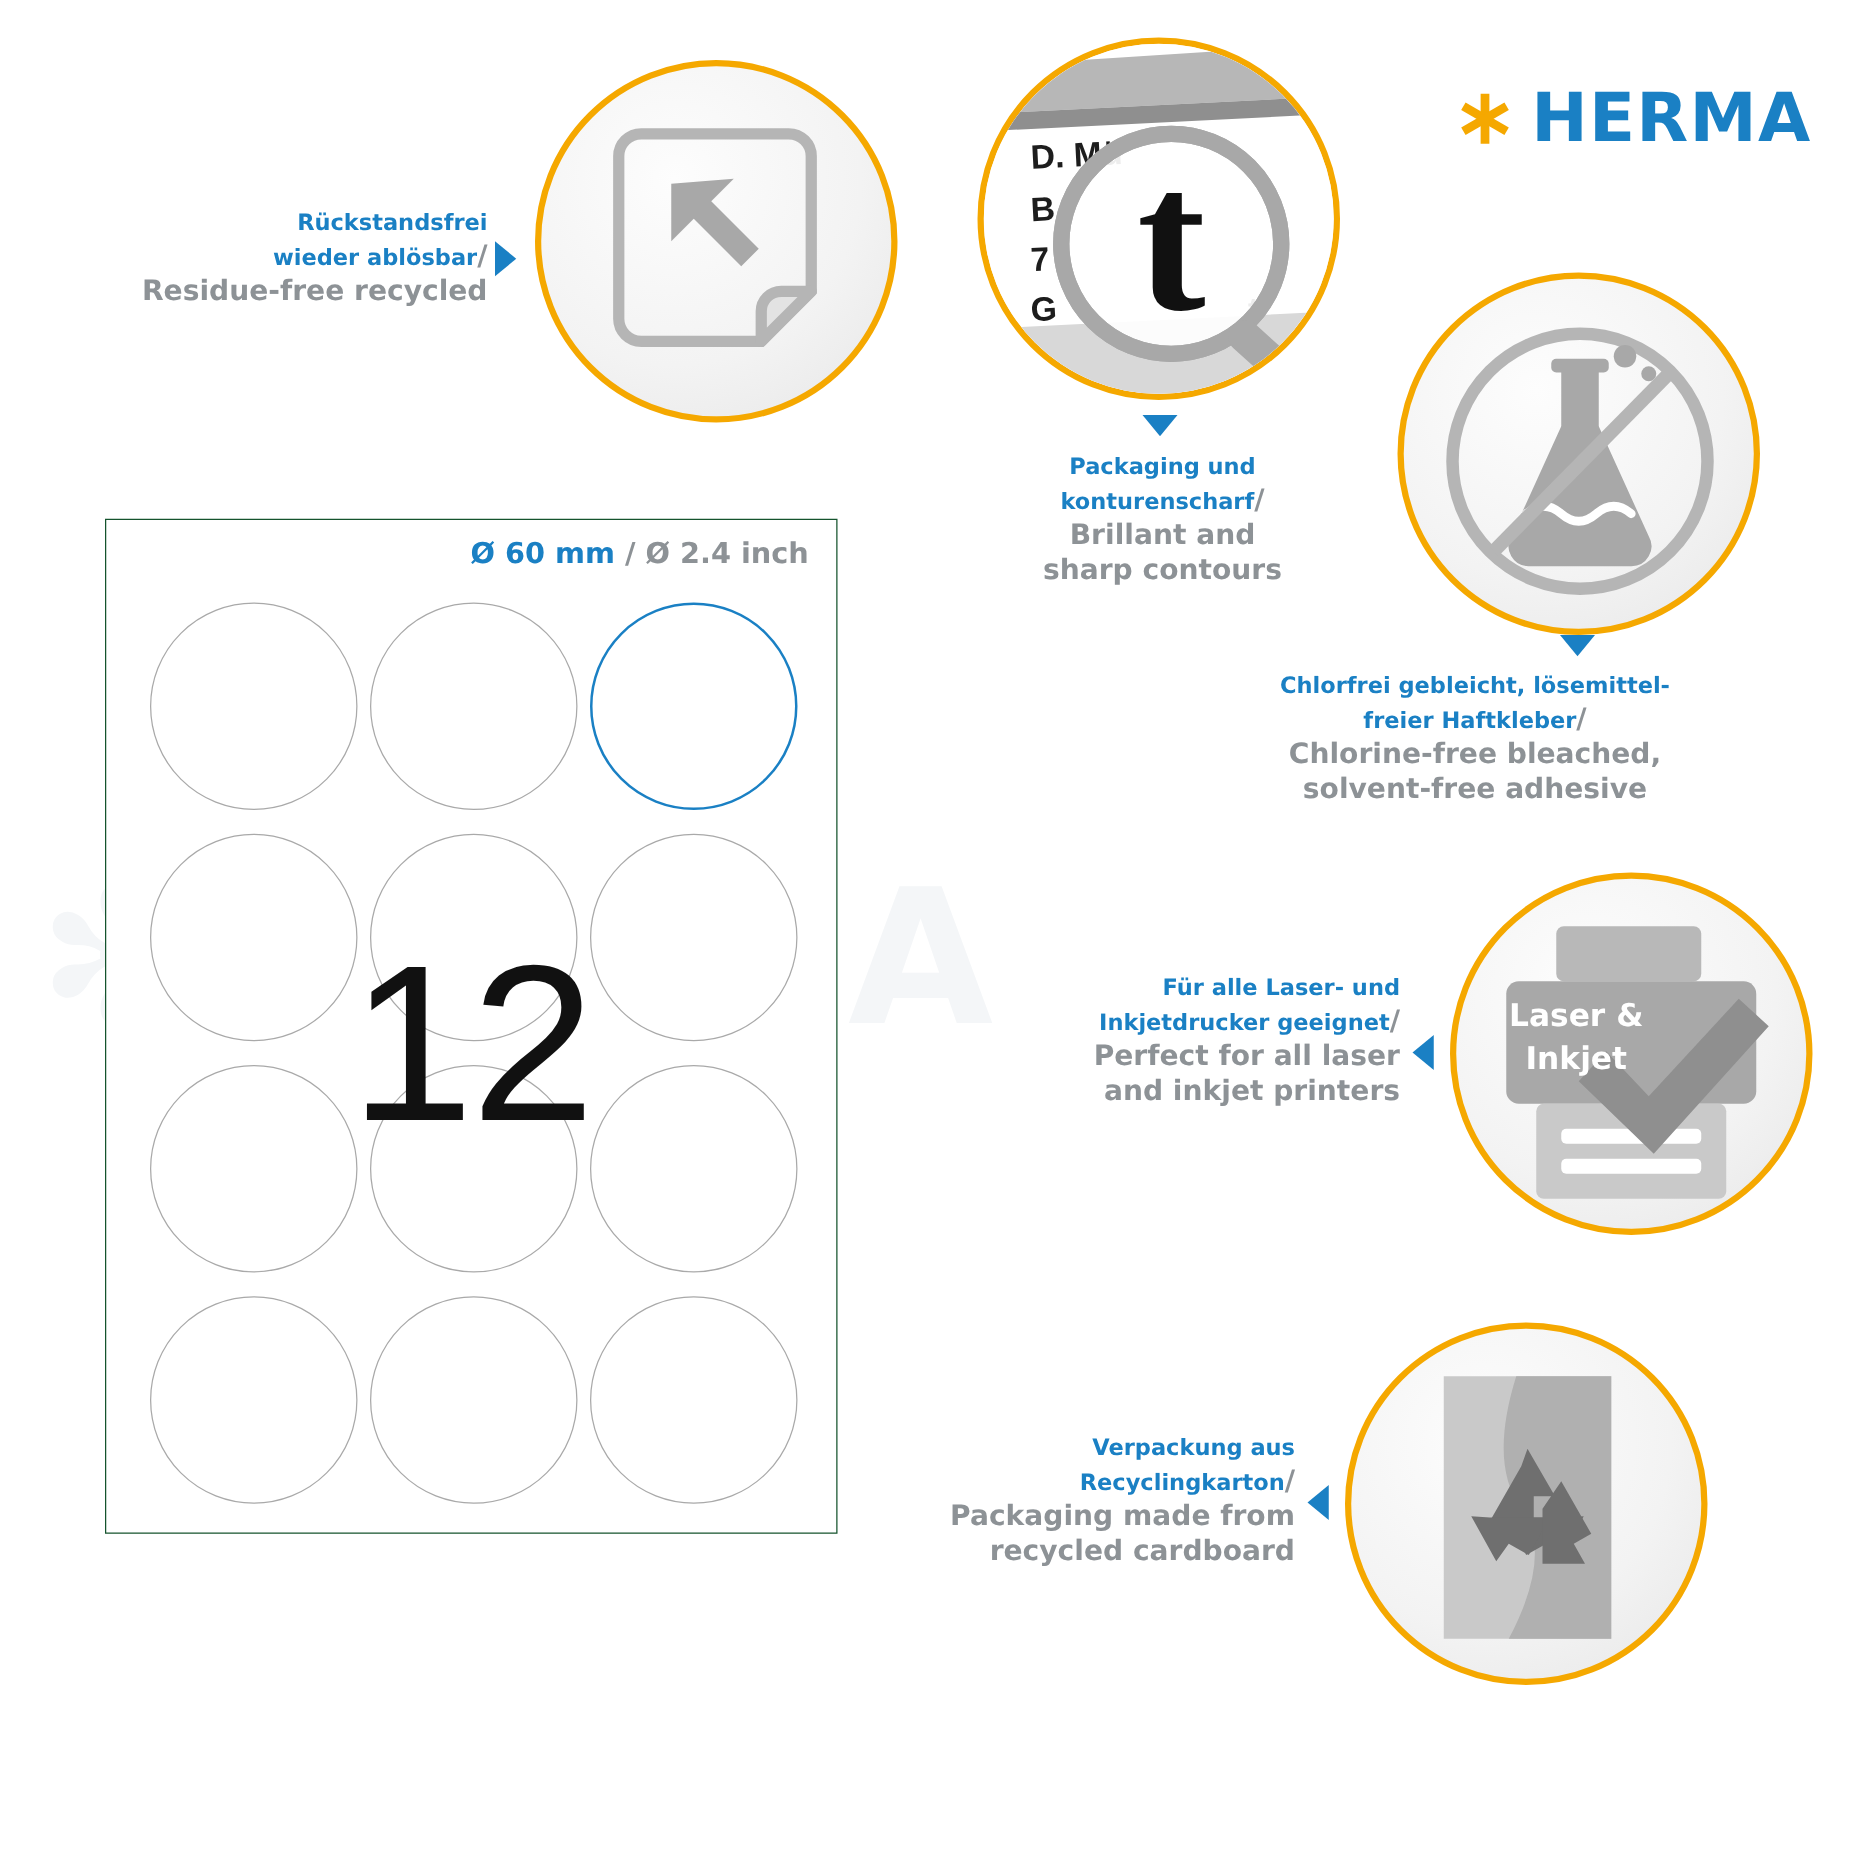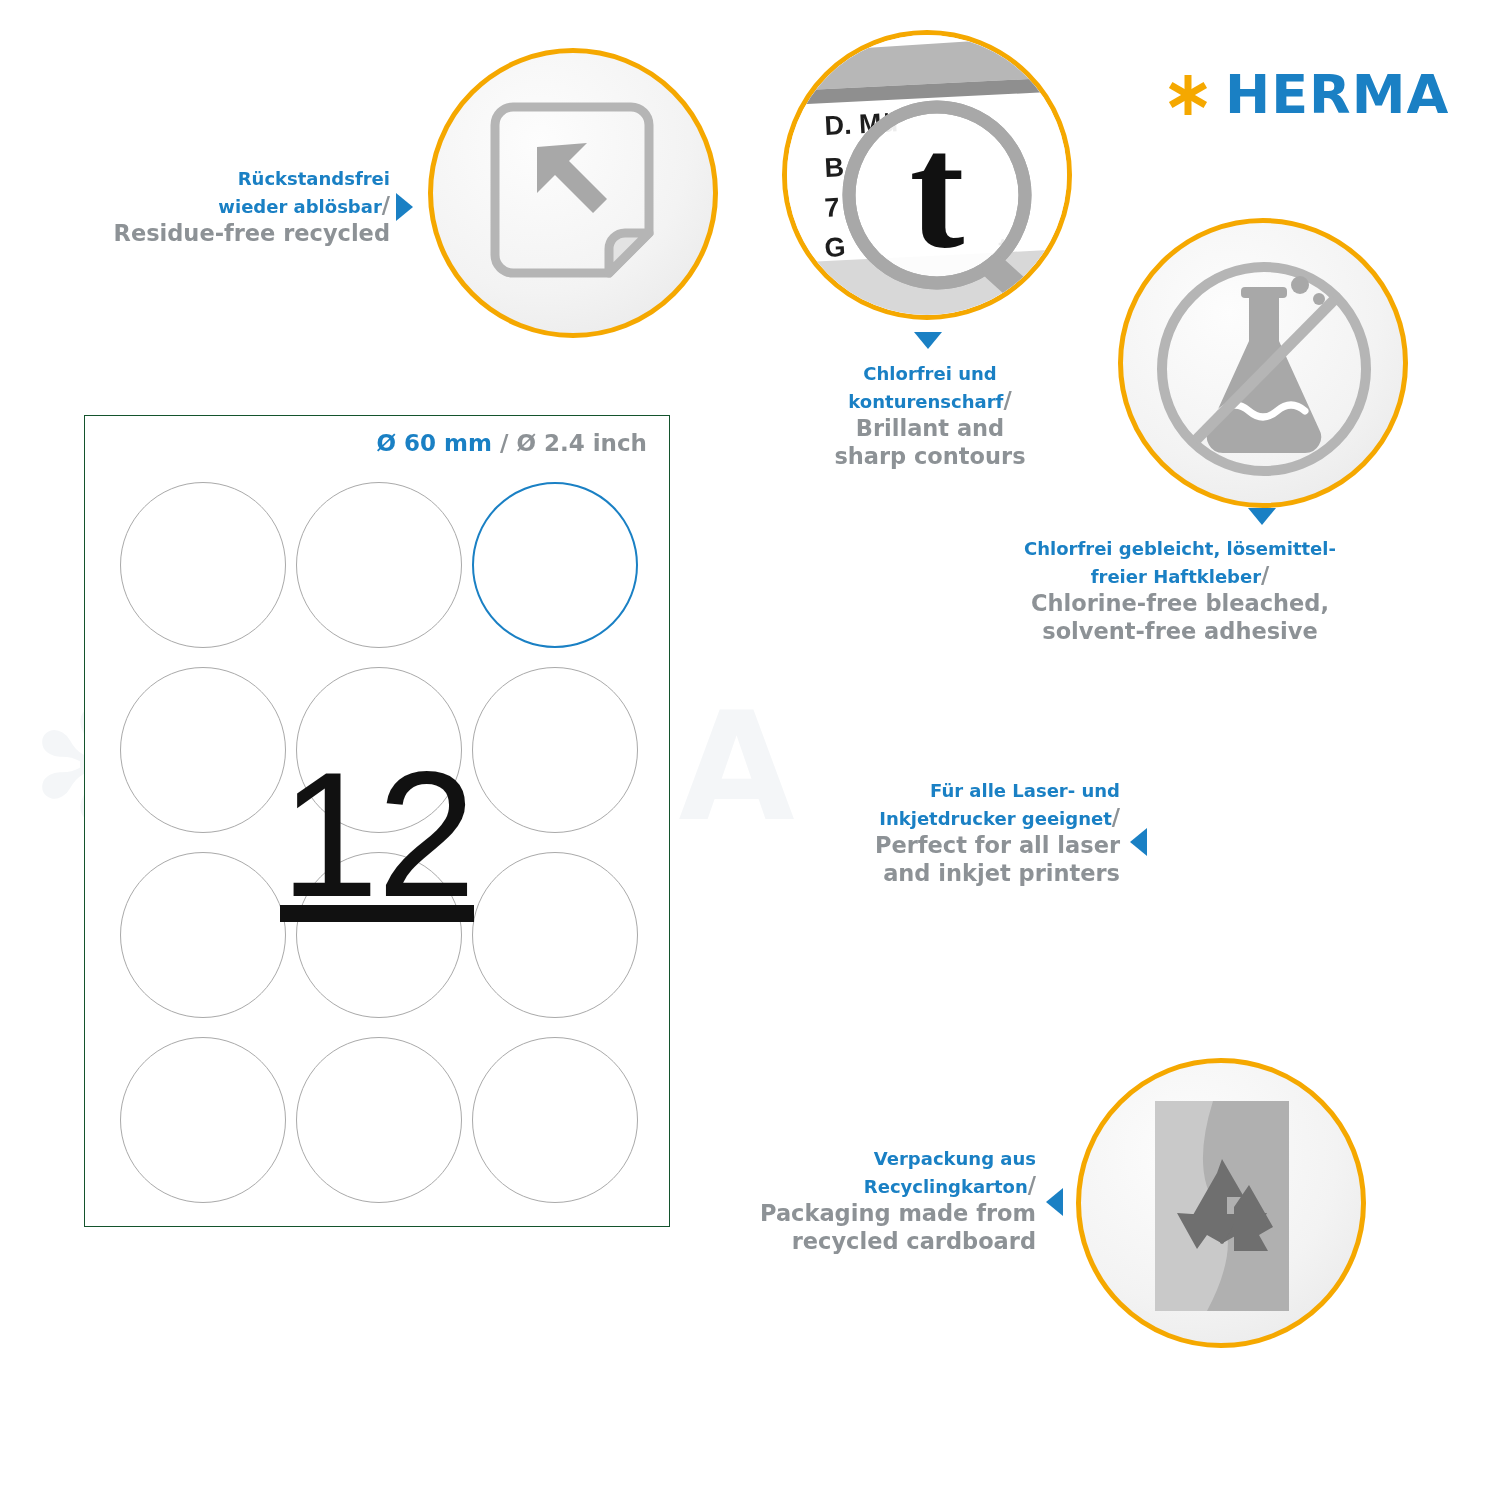--- a/index.html
+++ b/index.html
@@ -114,21 +114,20 @@
     left: 0;
     right: 0;
     top: 330px;
     text-align: center;
     font-size: 178px;
     font-weight: 300;
     color: #111111;
     font-family: "Liberation Sans", sans-serif;
     line-height: 1;
     letter-spacing: -2px;
-    text-decoration: underline;
   }
 
   
   .bubble {
     position: absolute;
     border-radius: 50%;
     border: 5px solid #f5a800;
     background: radial-gradient(circle at 38% 32%, #fdfdfd 0%, #f3f3f3 58%, #e6e6e6 100%);
     box-sizing: border-box;
     overflow: hidden;
@@ -260,20 +259,32 @@
         <path d="M126 118 L86 206 a16 16 0 0 0 14 24 h82 a16 16 0 0 0 14 -24 L156 118 Z"></path>
         <rect x="118" y="64" width="46" height="11" rx="4"></rect>
       </g>
       <path d="M98 188 q14 -12 28 0 t28 0 t28 0" fill="none" stroke="#ffffff" stroke-width="7" stroke-linecap="round"></path>
       <circle cx="177" cy="62" r="9" fill="#a8a8a8"></circle>
       <circle cx="196" cy="76" r="6" fill="#a8a8a8"></circle>
       <line x1="72" y1="218" x2="212" y2="76" stroke="#b5b5b5" stroke-width="11"></line>
     </svg>
   </div>
 
+  <div class="bubble" style="left:1160px; top:698px; width:290px; height:290px;">
+    <svg width="282" height="282" viewBox="0 0 282 282">
+      <rect x="80" y="38" width="116" height="44" rx="6" fill="#b8b8b8"></rect>
+      <rect x="40" y="82" width="200" height="98" rx="10" fill="#a8a8a8"></rect>
+      <rect x="64" y="180" width="152" height="76" rx="6" fill="#c9c9c9"></rect>
+      <rect x="84" y="200" width="112" height="12" rx="4" fill="#ffffff"></rect>
+      <rect x="84" y="224" width="112" height="12" rx="4" fill="#ffffff"></rect>
+      <path d="M120 138 l34 36 72 -78 24 22 -92 102 -60 -58 z" fill="#8f8f8f"></path>
+      <text x="96" y="118" font-family="'DejaVu Sans', sans-serif" font-size="25" font-weight="bold" fill="#ffffff" text-anchor="middle">Laser &amp;</text>
+      <text x="96" y="152" font-family="'DejaVu Sans', sans-serif" font-size="25" font-weight="bold" fill="#ffffff" text-anchor="middle">Inkjet</text>
+    </svg>
+  </div>
 
   <div class="bubble" style="left:1076px; top:1058px; width:290px; height:290px;">
     <svg width="282" height="282" viewBox="0 0 282 282">
       <rect x="74" y="38" width="134" height="210" fill="#c9c9c9"></rect>
       <path d="M132 38 q-22 70 4 106 t-10 104 h82 V38 Z" fill="#b0b0b0"></path>
       <g fill="#6f6f6f">
         <path d="M141 96 l22 38 -17 0 0 18 -34 0 24 -42 z"></path>
         <path d="M186 150 l-20 36 -10 -14 -16 9 -17 -30 48 0 z" transform="rotate(0 160 160)"></path>
         <path d="M96 150 l20 36 10 -14 16 9 17 -30 -48 0 z"></path>
         <path d="M168 122 l24 42 -14 8 9 16 -34 0 0 -44 z"></path>
@@ -284,21 +295,21 @@
   <div class="callout txt-right" style="left:70px; top:168px; width:320px;">
     <div class="de">Rückstandsfrei</div>
     <div>
       <span class="de">wieder ablösbar</span><span class="en slash">/</span>
     </div>
     <div class="en">Residue-free recycled</div>
   </div>
   <div class="arrow arrow-right" style="left:396px; top:193px;"></div>
 
   <div class="callout" style="left:790px; top:363px; width:280px; text-align:center;">
-    <div class="de">Chlorfrei und</div>
+    <div class="de">Packaging und</div>
     <div>
       <span class="de">konturenscharf</span><span class="en slash">/</span>
     </div>
     <div class="en">Brillant and</div>
     <div class="en">sharp contours</div>
   </div>
   <div class="arrow arrow-down" style="left:914px; top:332px;"></div>
 
   <div class="callout" style="left:968px; top:538px; width:424px; text-align:center;">
     <div class="de">Chlorfrei gebleicht, lösemittel-</div>

